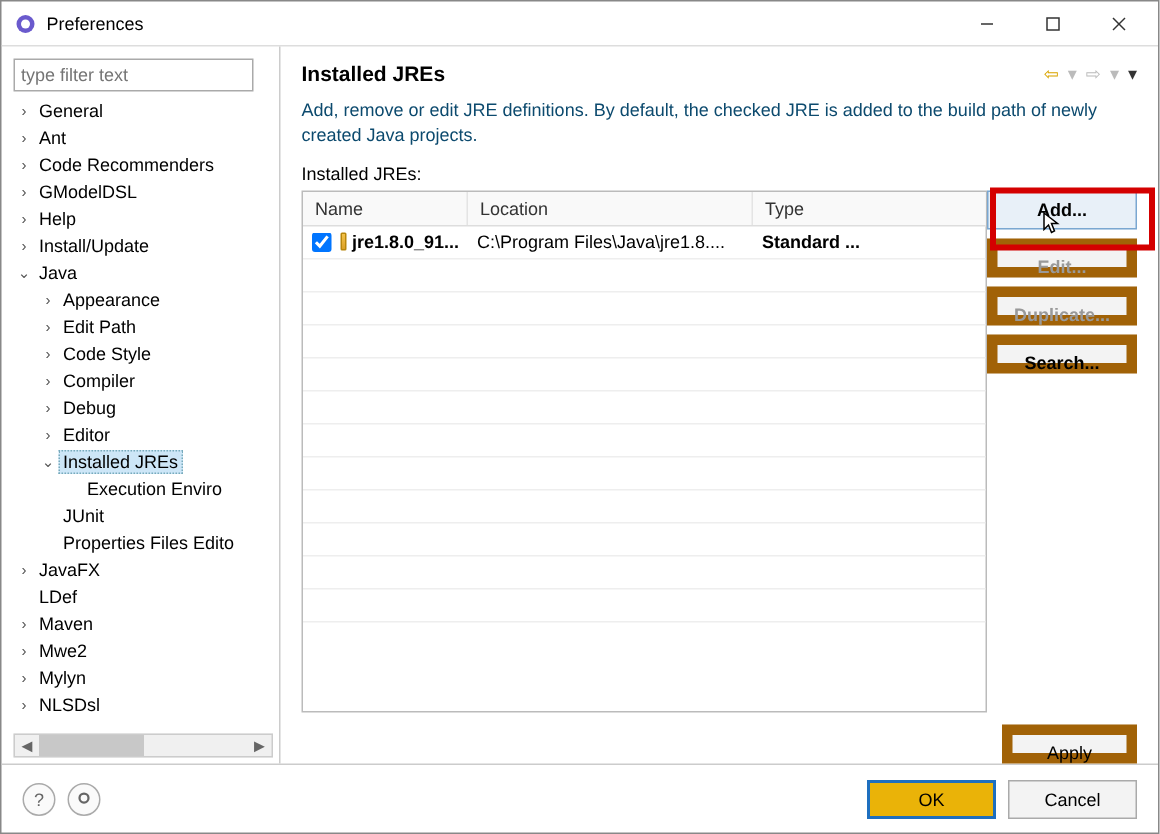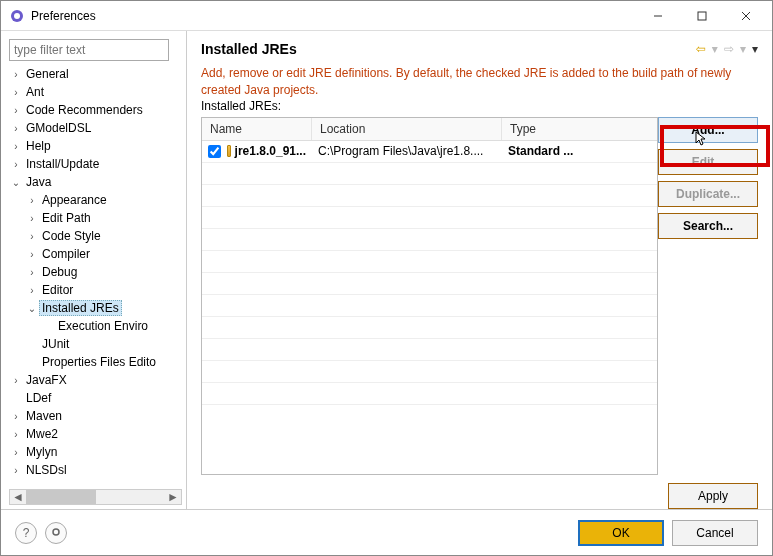--- a/index.html
+++ b/index.html
@@ -23,37 +23,37 @@
 .tree .sel .lbl { background: #cde6f7; border: 1px dotted #7ab; padding: 0 2px; }
 .hscroll { height: 16px; background: #f0f0f0; border: 1px solid #ccc; display: flex; align-items: center; }
 .hscroll .track { flex: 1; position: relative; height: 14px; }
 .hscroll .thumb { position: absolute; left: 0; width: 50%; height: 14px; background: #c8c8c8; }
 .hscroll .arr { width: 16px; text-align: center; color: #666; }
 .main { flex: 1; display: flex; flex-direction: column; padding: 10px 14px 0 14px; min-width: 0; }
 .main-head { display: flex; align-items: center; margin-bottom: 8px; }
 .main-head h2 { font-size: 14px; font-weight: bold; flex: 1; }
 .navbtns { display: flex; gap: 6px; align-items: center; }
 .navbtns span { color: #bbb; }
-.desc { color: #c2410c; line-height: 1.4; margin-bottom: 0; }
+.desc { color: #0c4a6e; line-height: 1.4; margin-bottom: 10px; }
 .tbl-label { margin-bottom: 4px; }
 .content-row { display: flex; flex: 1; min-height: 0; }
 .table { border: 1px solid #bbb; background: #fff; flex: 1; display: flex; flex-direction: column; }
 .thead { display: flex; background: #fff; border-bottom: 1px solid #ddd; }
 .th { padding: 4px 8px; border-right: 1px solid #e4e4e4; font-weight: normal; color: #333; background: #f9f9f9; }
 .th:last-child { border-right: none; }
 .c1 { width: 110px; } .c2 { width: 190px; } .c3 { flex: 1; }
 .tbody { flex: 1; }
 .trow { display: flex; border-bottom: 1px solid #eee; height: 22px; align-items: center; }
 .trow .td { padding: 0 6px; overflow: hidden; text-overflow: ellipsis; white-space: nowrap; }
 .trow .c1 { display: flex; align-items: center; gap: 4px; font-weight: bold; }
 .trow .c3 { font-weight: bold; }
 .trow input[type=checkbox] { margin-right: 2px; }
 .jre-icon { width: 14px; height: 12px; background: linear-gradient(#f3c24a,#dca024); border: 1px solid #b8860b; border-radius: 1px; display:inline-block; }
 .btns { display: flex; flex-direction: column; gap: 6px; width: 100px; font-weight: bold; }
-.btn { height: 26px; border: 1px solid #a16207; background: #f3f3f3; text-align: center; line-height: 24px; cursor: default; }
+.btn { height: 26px; border: 7px solid #a16207; background: #f3f3f3; text-align: center; line-height: 24px; cursor: default; }
 .btn.disabled { color: #999; }
 .btn.highlighted { background: #e8f0f8; border: 1px solid #7aa7d1; }
 .red-box { position: absolute; border: 4px solid #d40000; pointer-events: none; }
 .applyrow { text-align: right; padding: 8px 0 0 0; }
 .bottom { height: 46px; border-top: 1px solid #ccc; display: flex; align-items: center; padding: 0 14px; }
 .helpbtns { display: flex; gap: 8px; }
 .circbtn { width: 22px; height: 22px; border: 1px solid #aaa; border-radius: 50%; display: flex; align-items: center; justify-content: center; background: #fafafa; }
 .spacer { flex: 1; }
 .ok { width: 86px; height: 26px; border: 2px solid #1e6fbf; background: #eab308; color: #000; text-align: center; line-height: 22px; margin-right: 8px; }
 .cancel { width: 86px; height: 26px; border: 1px solid #aaa; background: #f3f3f3; text-align: center; line-height: 24px; }

